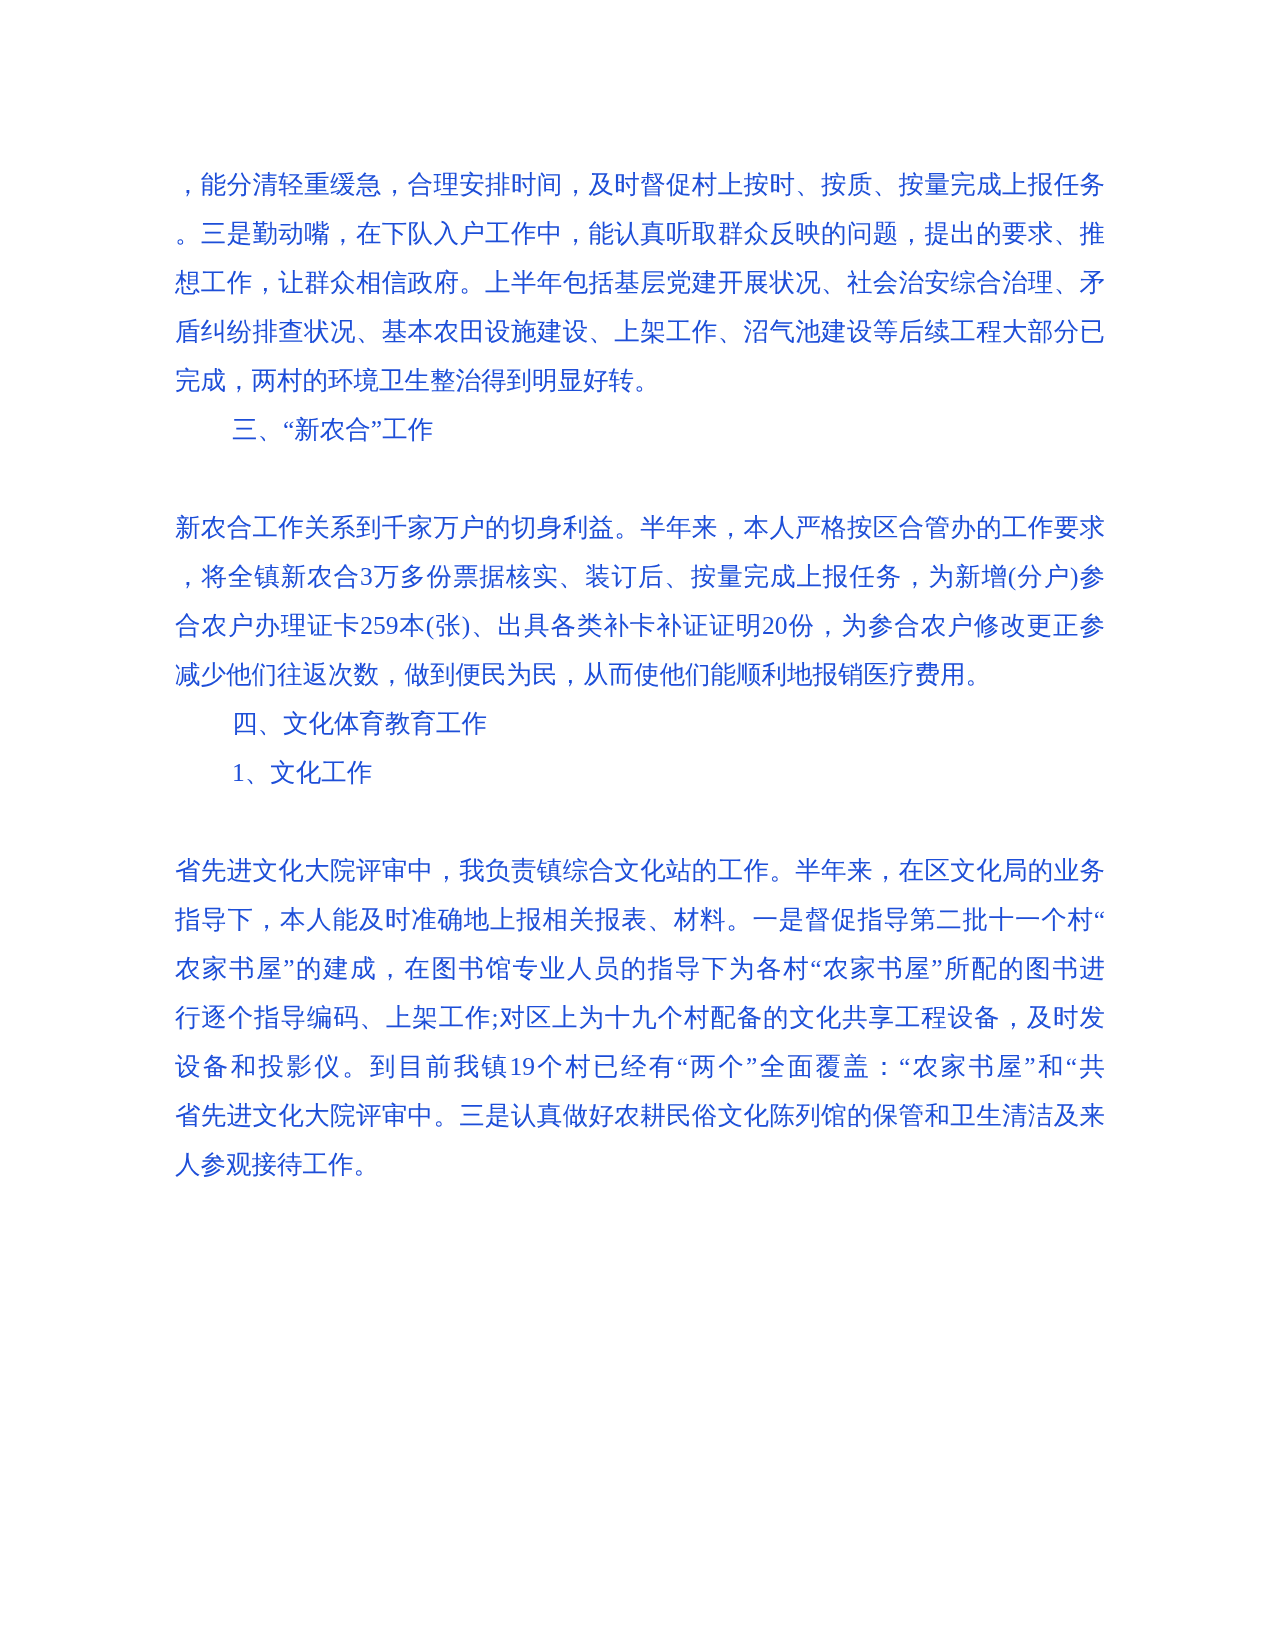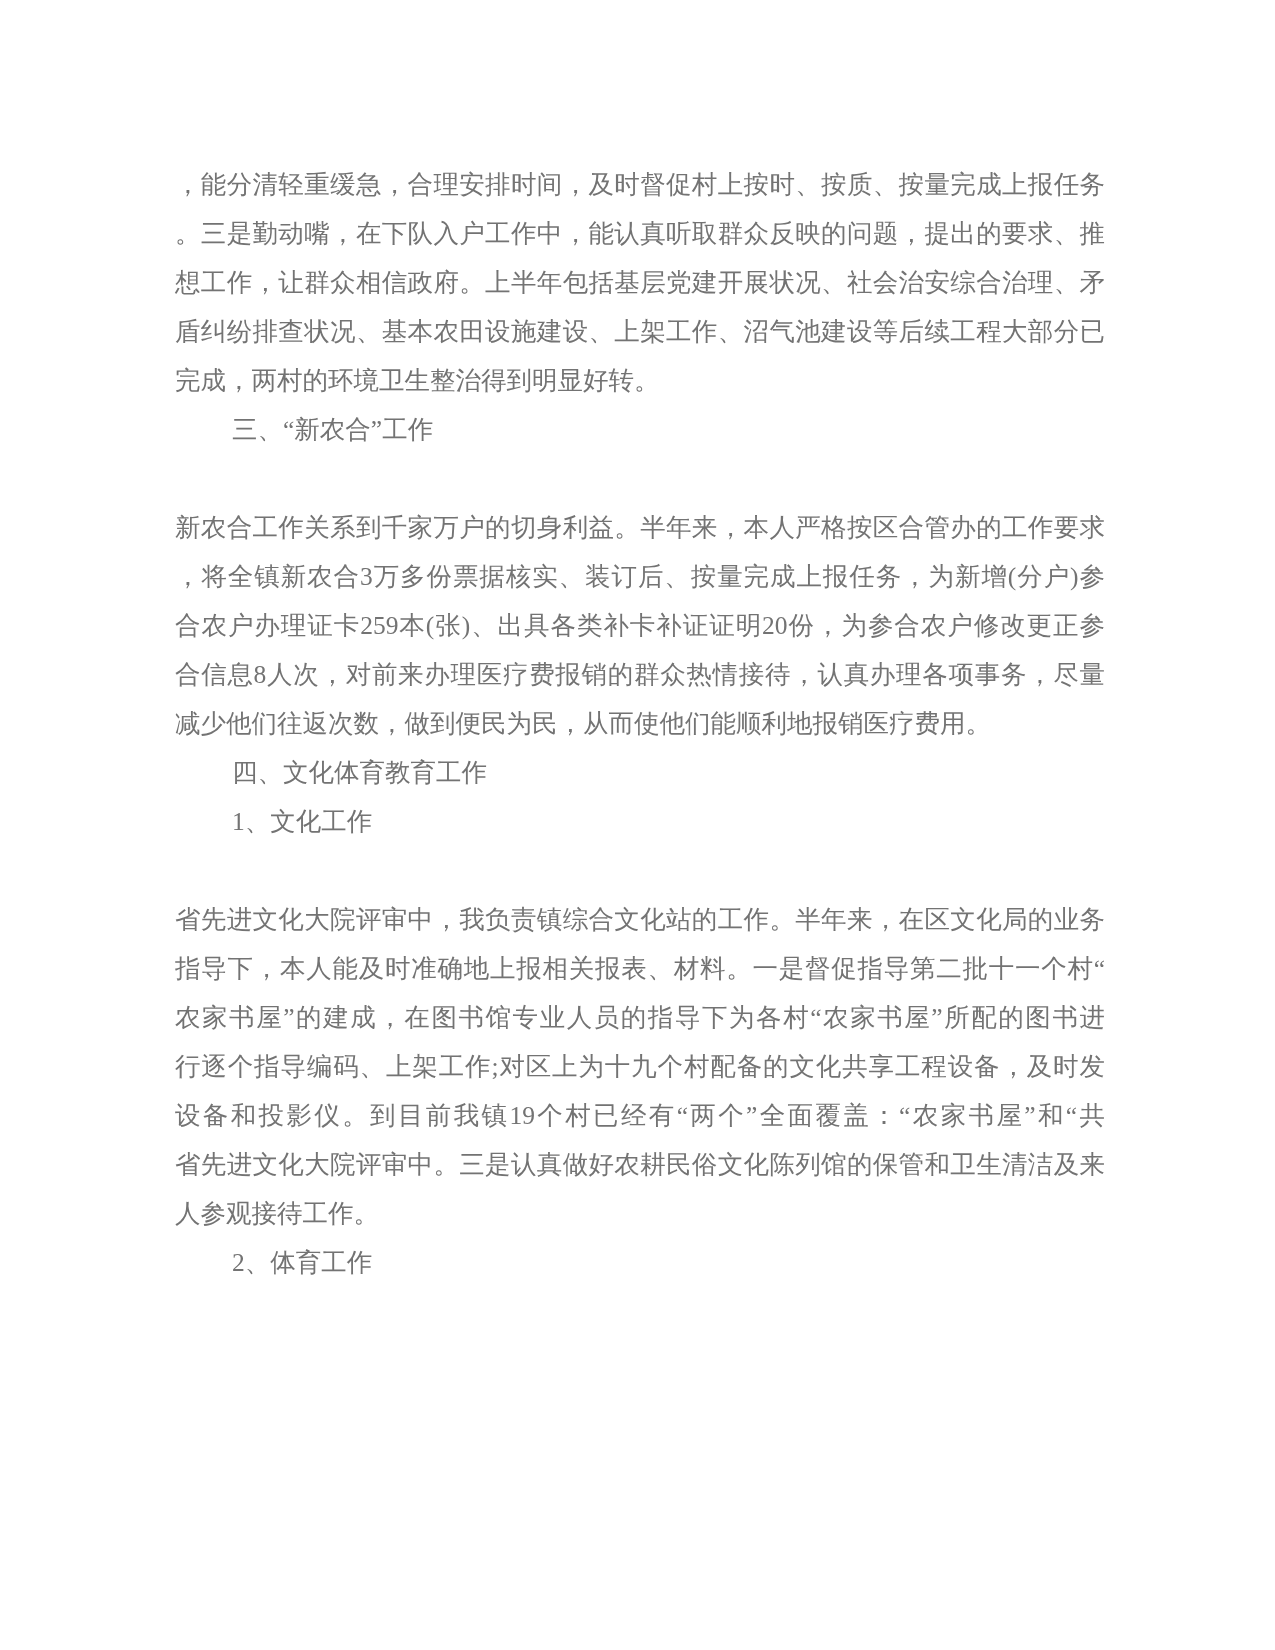--- a/index.html
+++ b/index.html
@@ -44,45 +44,43 @@
   .line.heading {
     padding-left: 57px;
   }
   .line.blank {
     
   }
 </style>
 </head>
 <body>
 
-<div class="page" style="background: rgb(255, 255, 255); color: #737373;">
+<div class="page" style="background: rgb(255, 255, 255); color: #1d4ed8;">
   <div class="content">
       <div class="para">
         <div class="line fill">，能分清轻重缓急，合理安排时间，及时督促村上按时、按质、按量完成上报任务</div>
         <div class="line fill">。三是勤动嘴，在下队入户工作中，能认真听取群众反映的问题，提出的要求、推</div>
         <div class="line fill">想工作，让群众相信政府。上半年包括基层党建开展状况、社会治安综合治理、矛</div>
         <div class="line fill">盾纠纷排查状况、基本农田设施建设、上架工作、沼气池建设等后续工程大部分已</div>
         <div class="line">完成，两村的环境卫生整治得到明显好转。</div>
       </div>
       <div class="line heading">三、“新农合”工作</div>
       <div class="line blank"></div>
       <div class="para">
         <div class="line fill">新农合工作关系到千家万户的切身利益。半年来，本人严格按区合管办的工作要求</div>
         <div class="line fill">，将全镇新农合3万多份票据核实、装订后、按量完成上报任务，为新增(分户)参</div>
         <div class="line fill">合农户办理证卡259本(张)、出具各类补卡补证证明20份，为参合农户修改更正参</div>
-        <div class="line fill">合信息8人次，对前来办理医疗费报销的群众热情接待，认真办理各项事务，尽量</div>
         <div class="line">减少他们往返次数，做到便民为民，从而使他们能顺利地报销医疗费用。</div>
       </div>
       <div class="line heading">四、文化体育教育工作</div>
       <div class="line heading">1、文化工作</div>
       <div class="line blank"></div>
       <div class="para">
         <div class="line fill">省先进文化大院评审中，我负责镇综合文化站的工作。半年来，在区文化局的业务</div>
         <div class="line fill">指导下，本人能及时准确地上报相关报表、材料。一是督促指导第二批十一个村“</div>
         <div class="line fill">农家书屋”的建成，在图书馆专业人员的指导下为各村“农家书屋”所配的图书进</div>
         <div class="line fill">行逐个指导编码、上架工作;对区上为十九个村配备的文化共享工程设备，及时发</div>
         <div class="line fill">设备和投影仪。到目前我镇19个村已经有“两个”全面覆盖：“农家书屋”和“共</div>
         <div class="line fill">省先进文化大院评审中。三是认真做好农耕民俗文化陈列馆的保管和卫生清洁及来</div>
         <div class="line">人参观接待工作。</div>
       </div>
-      <div class="line heading">2、体育工作</div>
     </div>
 </div>
 
 </body></html>

